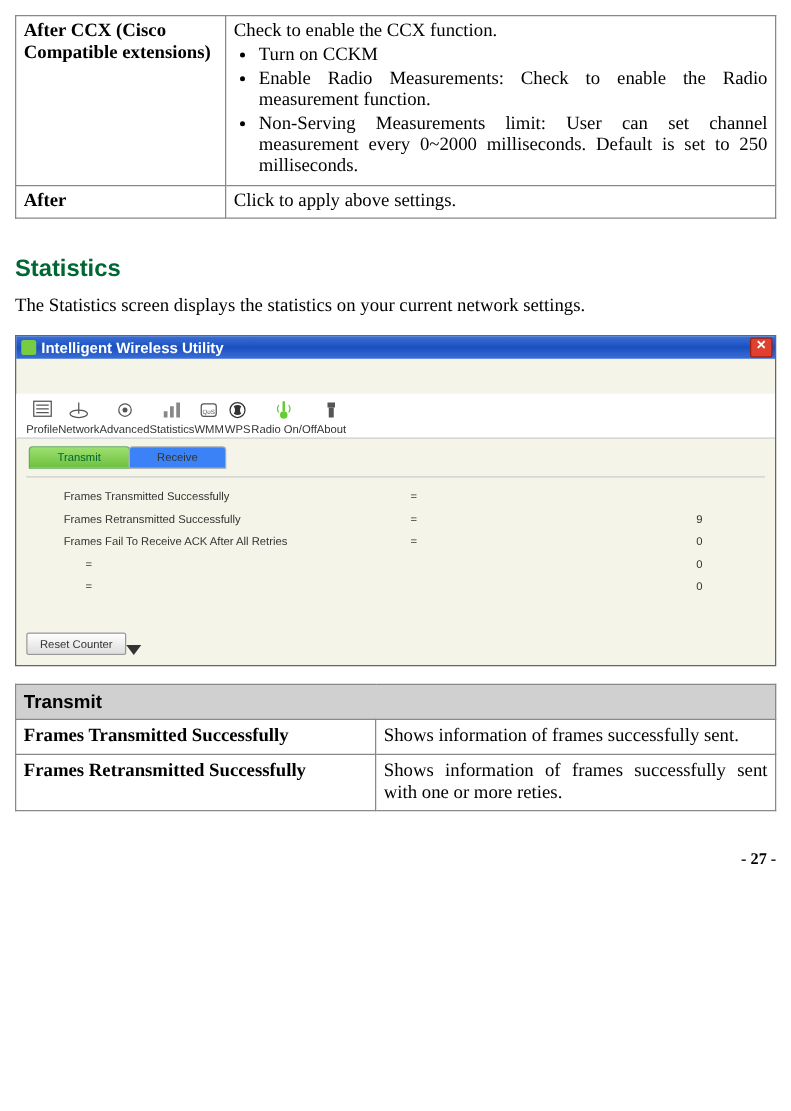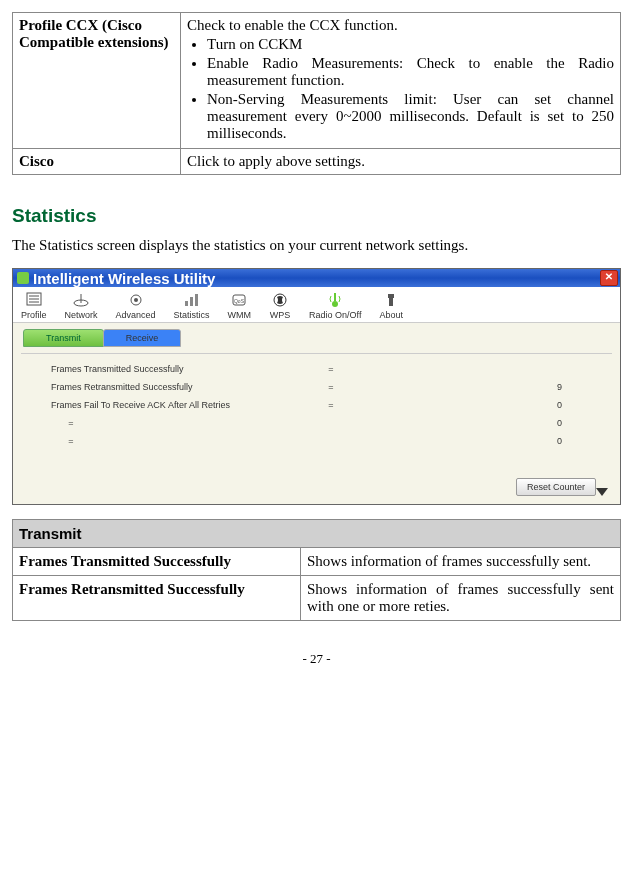--- a/index.html
+++ b/index.html
@@ -79,21 +79,21 @@
     .scr-titlebar .title-icon {
       width: 12px;
       height: 12px;
       background: #7c4;
       margin-right: 4px;
       border-radius: 2px;
     }
     
     .scr-titlebar .title-text {
       font-weight: bold;
-      font-size: 15px;
+      font-size: 12px;
     }
     
     .scr-close {
       position: absolute;
       right: 2px;
       top: 1px;
       width: 16px;
       height: 14px;
       background: #e04030;
       border: 1px solid #a02010;
@@ -103,21 +103,21 @@
       line-height: 12px;
       text-align: center;
       font-weight: bold;
     }
     
     .scr-toolbar {
       display: flex;
       background: #fff;
       border-bottom: 1px solid #ccc;
       padding: 4px 8px 2px 8px;
-      gap: 18px;
+      margin-top: 28px;
     }
     
     .tool-item {
       display: flex;
       flex-direction: column;
       align-items: center;
       font-size: 9px;
       color: #333;
       cursor: pointer;
     }
@@ -179,21 +179,21 @@
     
     .stat-val {
       flex: 1;
       text-align: right;
       padding-right: 30px;
     }
     
     .scr-bottom {
       padding: 18px 8px 8px 8px;
       display: flex;
-      justify-content: flex-end;
+      justify-content: flex-start;
       align-items: flex-end;
     }
     
     .reset-btn {
       border: 1px solid #999;
       background: linear-gradient(to bottom, #fff, #ddd);
       padding: 3px 10px;
       font-size: 9px;
       border-radius: 2px;
       cursor: pointer;
@@ -226,44 +226,44 @@
       font-family: Arial, Helvetica, sans-serif;
       font-size: 15px;
     }
     
     .transmit-label {
       width: 275px;
       font-weight: bold;
     }
     
     .page-num {
-      text-align: center;
-      font-weight: normal;
+      text-align: right;
+      font-weight: bold;
       font-size: 13px;
       margin-top: 30px;
     }
   </style>
 </head>
 <body>
 
 <table class="doc-table">
   <tbody>
       <tr>
-    <td class="label-cell">Profile CCX (Cisco Compatible extensions)</td>
+    <td class="label-cell">After CCX (Cisco Compatible extensions)</td>
     <td>
       <span>Check to enable the CCX function.</span>
       <ul class="bullet-list">
         <li>Turn on CCKM</li>
         <li class="justify">Enable Radio Measurements: Check to enable the Radio measurement function.</li>
         <li class="justify">Non-Serving Measurements limit: User can set channel measurement every 0~2000 milliseconds. Default is set to 250 milliseconds.</li>
       </ul>
     </td>
   </tr>
   <tr>
-    <td class="label-cell">Cisco</td>
+    <td class="label-cell">After</td>
     <td>Click to apply above settings.</td>
   </tr>
 </tbody>
   </table>
 
 <h2 class="section-title">Statistics</h2>
 
 <p class="intro">The Statistics screen displays the statistics on your current network settings.</p>
 
 <div class="screenshot">

